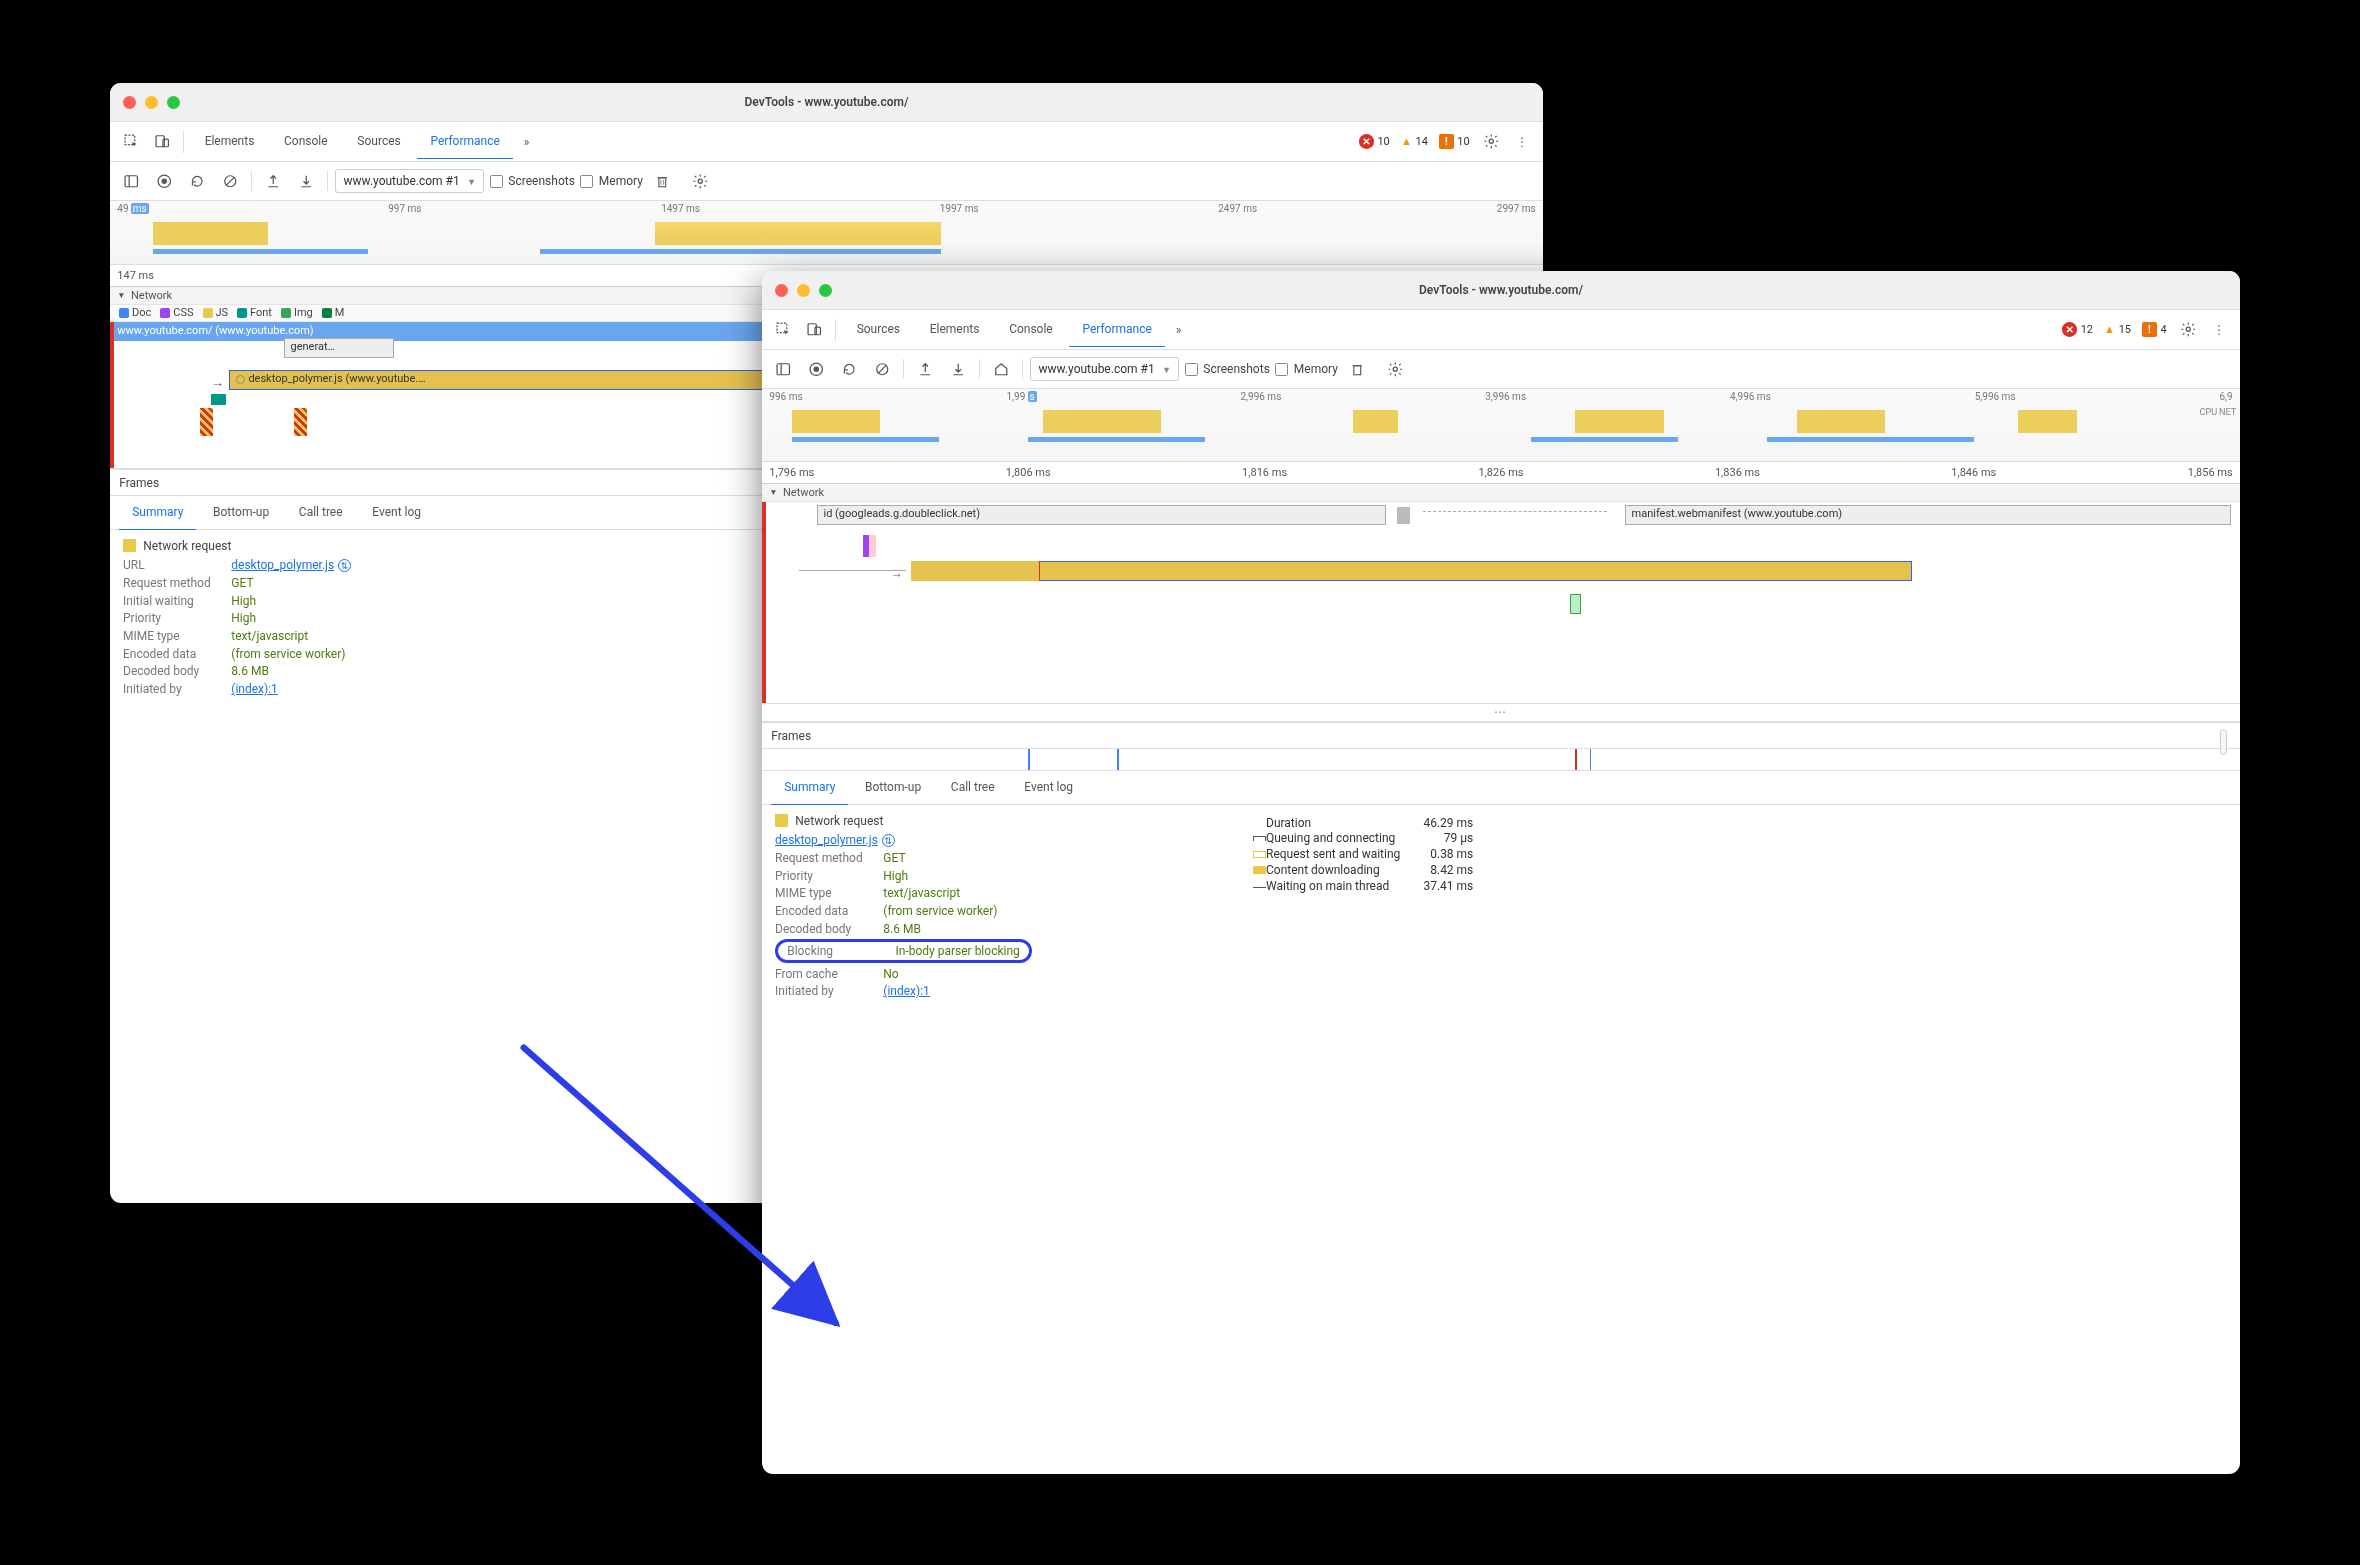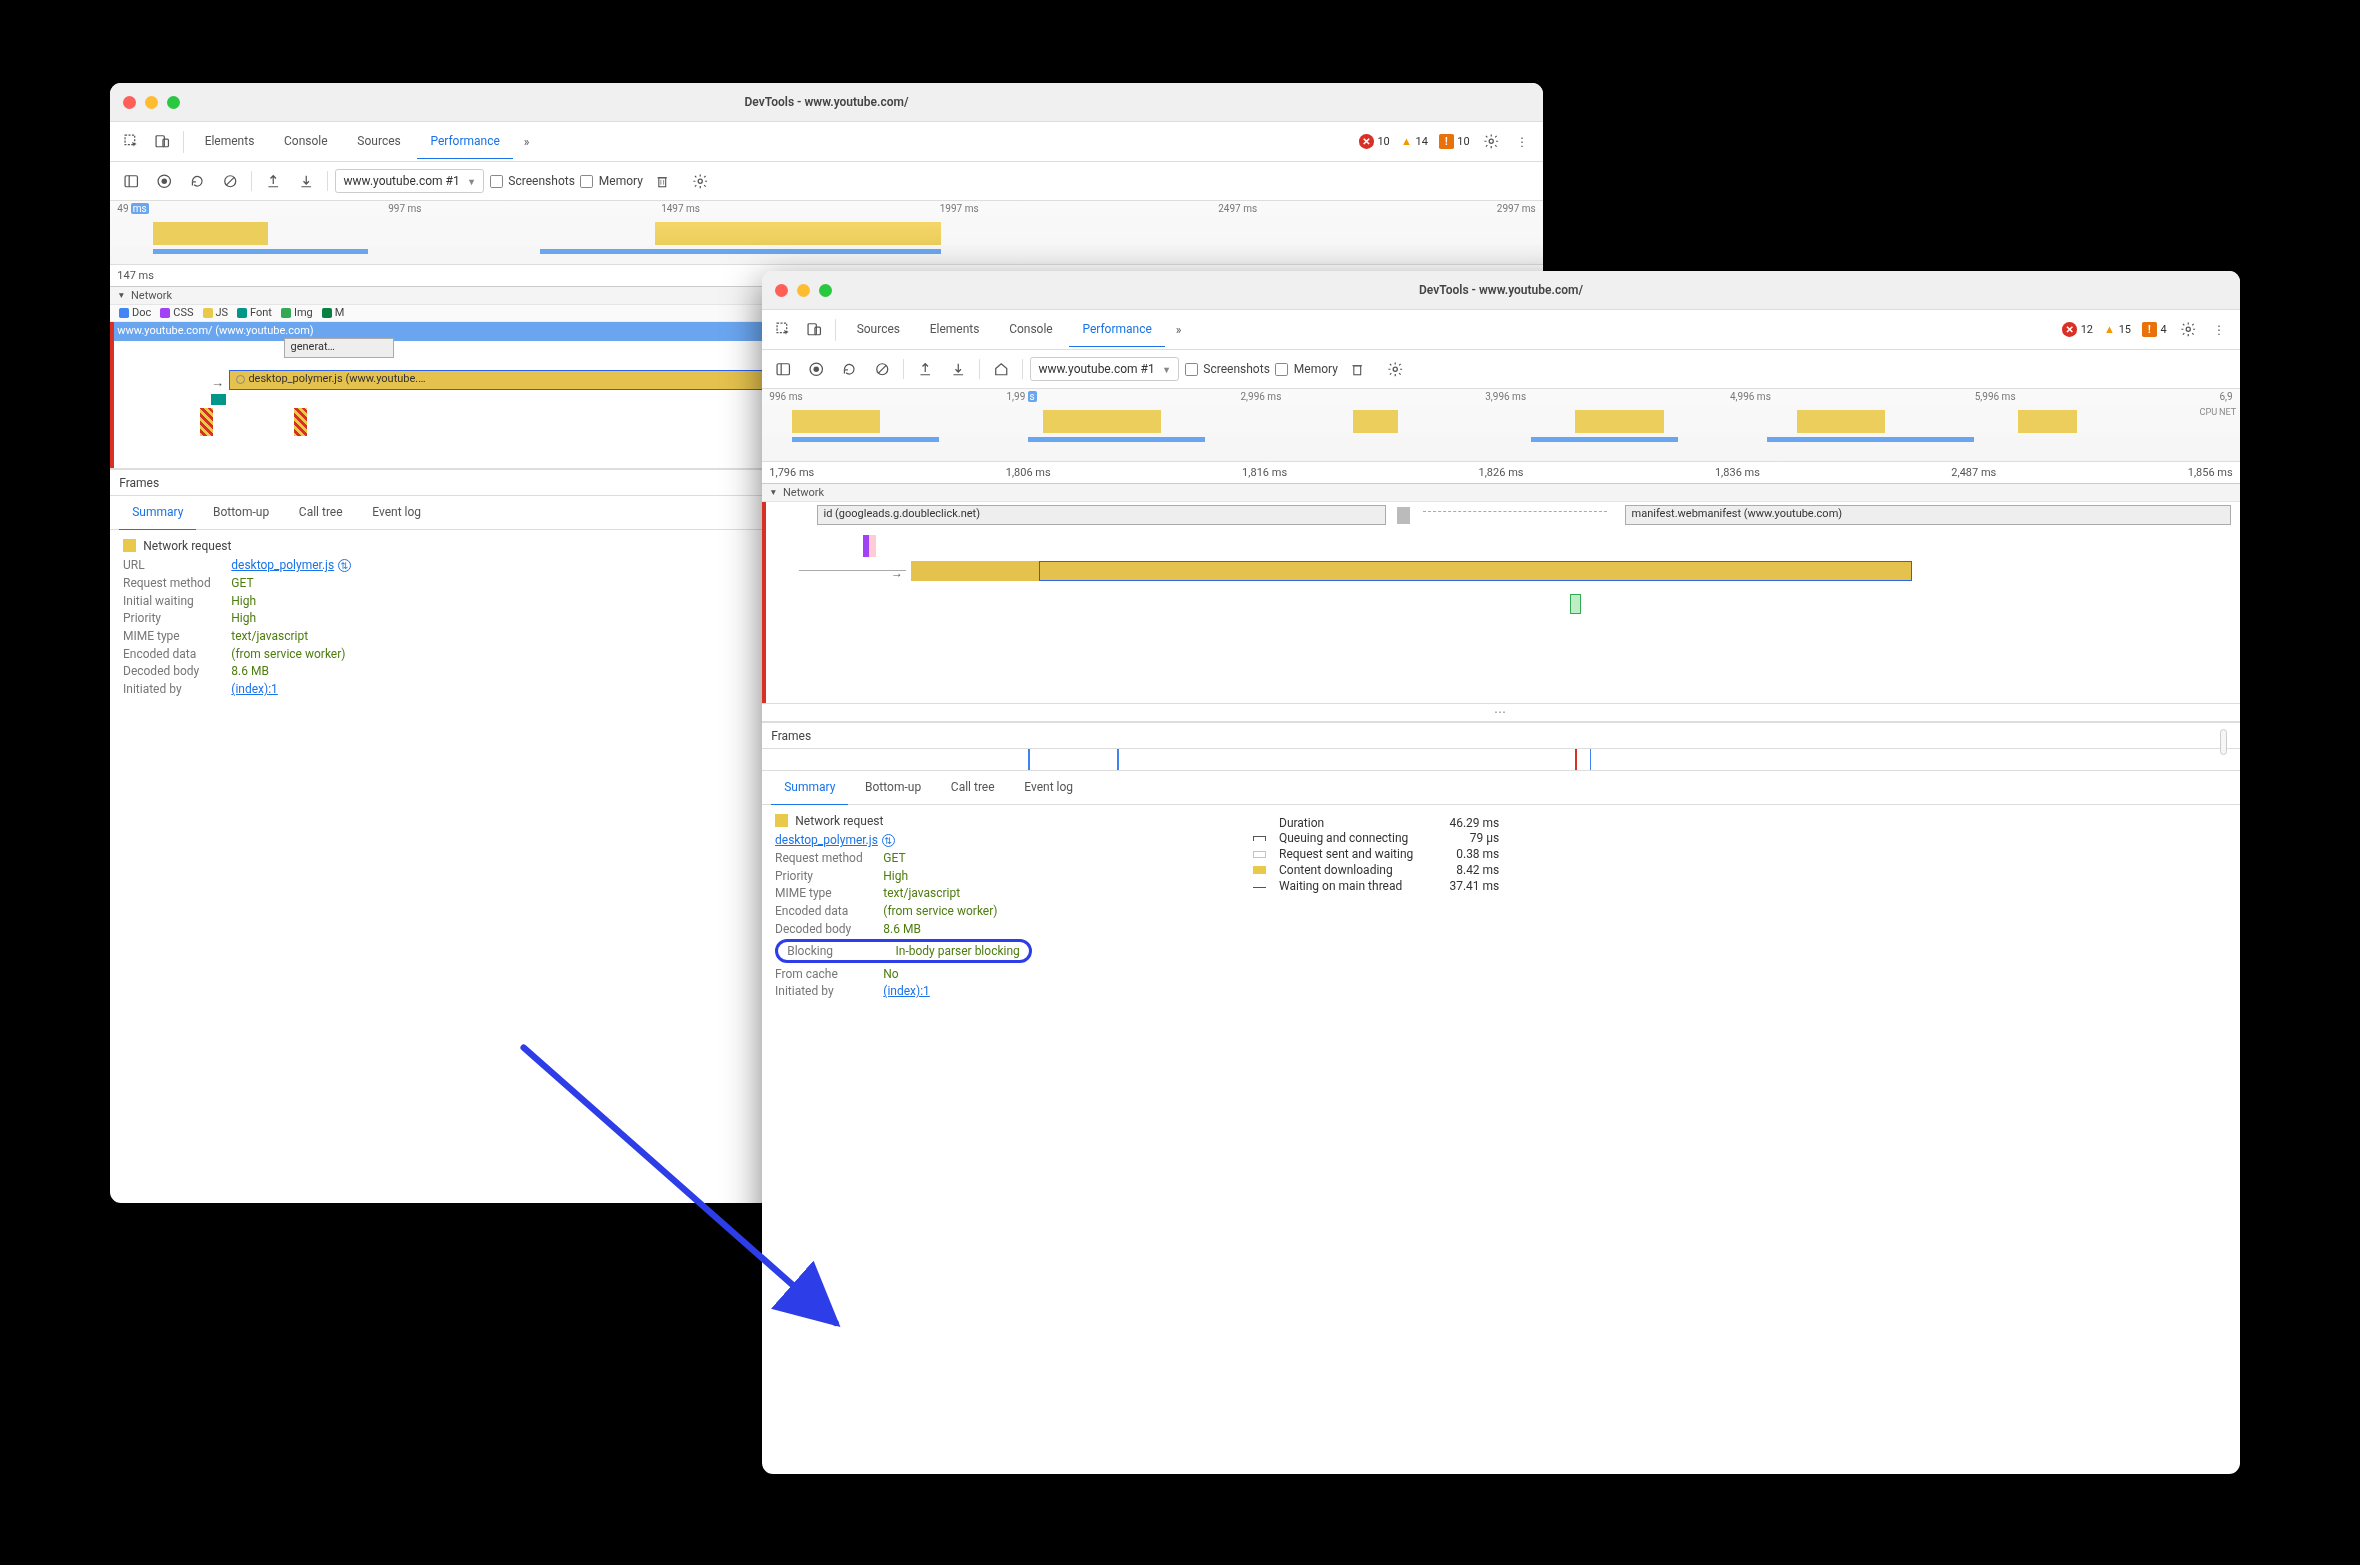--- a/index.html
+++ b/index.html
@@ -237,21 +237,21 @@
   .kv { display: flex; gap: 7.3px; margin: 3.7px 0; }
   .kv .k { color: #777; min-width: 101px; }
   .kv .v { color: #4d7c0f; }
   .highlight-circle {
     border: 3.7px solid #2d3de8;
     border-radius: 22px;
     padding: 1.8px 9.2px;
     display: inline-block;
   }
   .timing-table { font-size: 12px; }
-  .timing-table .row { display: flex; gap: 13px; align-items: center; margin: 1.8px 0;}
+  .timing-table .row { display: flex; align-items: center; margin: 1.8px 0;}
   .timing-table .lbl { flex: 1; }
   .timing-table .val { text-align: right; min-width: 73px; }
   .timing-table .sw2 { width: 13px; height: 7.3px; display: inline-block; }
   .arrow-annot {
     position: absolute;
     pointer-events: none;
   }
   svg.icon { width: 16.5px; height: 16.5px; }
 </style>
 </head>
@@ -626,21 +626,21 @@
       <span>NET</span>
     </div>
   </div>
 
   <div class="timeruler">
     <span>1,796 ms</span>
     <span>1,806 ms</span>
     <span>1,816 ms</span>
     <span>1,826 ms</span>
     <span>1,836 ms</span>
-    <span>2,487 ms</span>
+    <span>1,846 ms</span>
     <span>1,856 ms</span>
   </div>
 
   <div class="netgroup">
     <span class="tri">▼</span>
       <span>Network</span>
   </div>
 
   <div class="flamearea" style="height:202px">
     <div class="netrow" style="top:3.7px;left:55px;width:569px"><span>id (googleads.g.doubleclick.net)</span></div>

